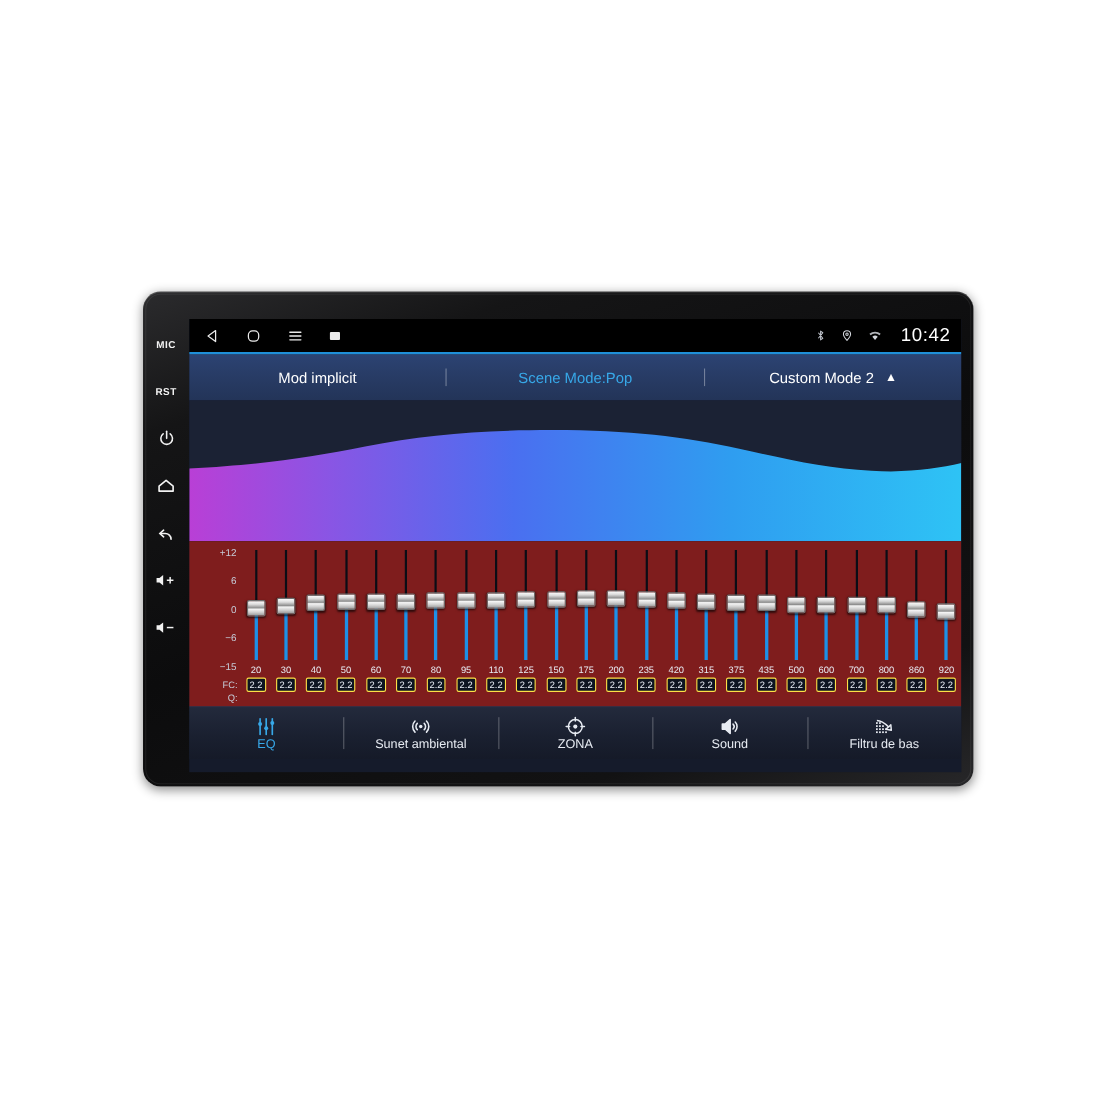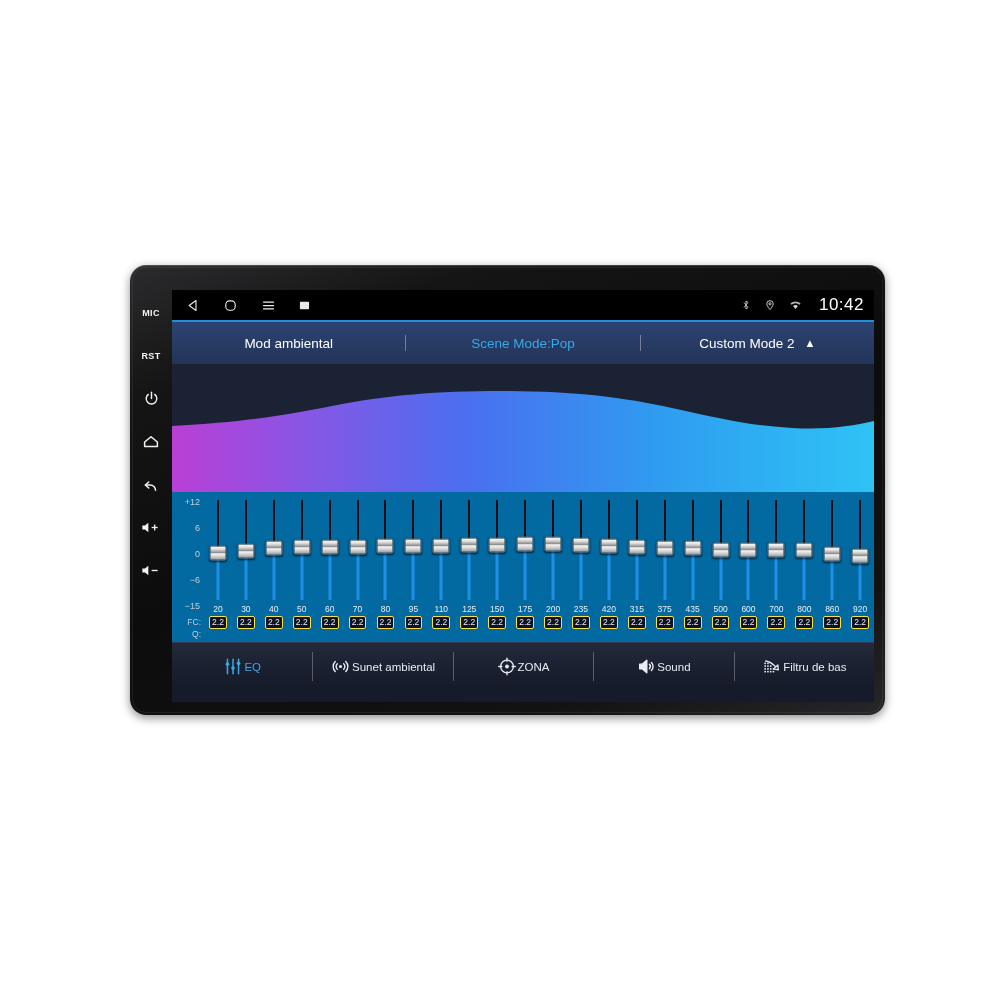--- a/index.html
+++ b/index.html
@@ -72,22 +72,22 @@
   .mode-tab.accent { color: #37a8e8; }
   .mode-sep { width:1px; height:16px; background: rgba(255,255,255,.35); }
   .caret-up { font-size: 11px; color: #fff; line-height:1; }
 
   
   #curve-area { height: 128px; background: #1b2234; position: relative; }
   #curve-area svg { display:block; width:100%; height:100%; }
 
   
   #slider-panel {
-    height: 150px; background: #0369a1; position: relative;
-    display: flex; padding-top: 6px;
+    height: 150px; background: #7f1d1d; position: relative;
+    display: flex; padding-top: 6px; padding-left: 15px;
   }
   #db-scale {
     width: 32px; position: relative; flex-shrink: 0;
     color: #c6ccd8; font-size: 9px; text-align: right; padding-right: 4px;
   }
   #db-scale span { position: absolute; right: 4px; transform: translateY(-50%); }
 
   #bands { flex: 1; display: flex; position: relative; }
   .band { flex: 1; position: relative; display: flex; flex-direction: column; align-items: center; }
 
@@ -125,21 +125,21 @@
   #row-labels div { line-height: 12px; }
 
   
   #bottomnav {
     height: 48px;
     background: linear-gradient(180deg,#232a3c 0%,#1a2030 55%,#151a28 100%);
     border-top: 1px solid #2f3a54;
     display: flex; align-items: stretch;
   }
   .nav-item {
-    flex: 1; display: flex; 
+    flex: 1; display: flex; flex-direction: column;
     align-items: center; justify-content: center; gap: 1px;
     color: #e7ebf2; font-size: 11.5px; position: relative;
   }
   .nav-item + .nav-item::before {
     content:""; position:absolute; left:0; top:9px; bottom:9px;
     width:1px; background: rgba(255,255,255,.28);
   }
   .nav-item.active { color: #37a8e8; }
   .nav-item svg { display:block; }
 </style>
@@ -231,21 +231,21 @@
             <path d="M12 19 l4.2 -5.2 a6.6 6.6 0 0 0 -8.4 0 Z"></path>
             <path d="M3.2 9.4 a13.2 13.2 0 0 1 17.6 0 l-1.9 2.3 a10.3 10.3 0 0 0 -13.8 0 Z" opacity=".85"></path>
           </svg>
         </span>
         <span id="clock">10:42</span>
       </div>
     </div>
 
     <div id="modebar">
       <div class="mode-tab">
-        <span>Mod ambiental</span>
+        <span>Mod implicit</span>
       </div>
       <div class="mode-sep"></div>
       <div class="mode-tab accent">
         <span>Scene Mode:Pop</span>
       </div>
       <div class="mode-sep"></div>
       <div class="mode-tab">
         <span>Custom Mode 2</span>
         <span class="caret-up">▲</span>
       </div>

